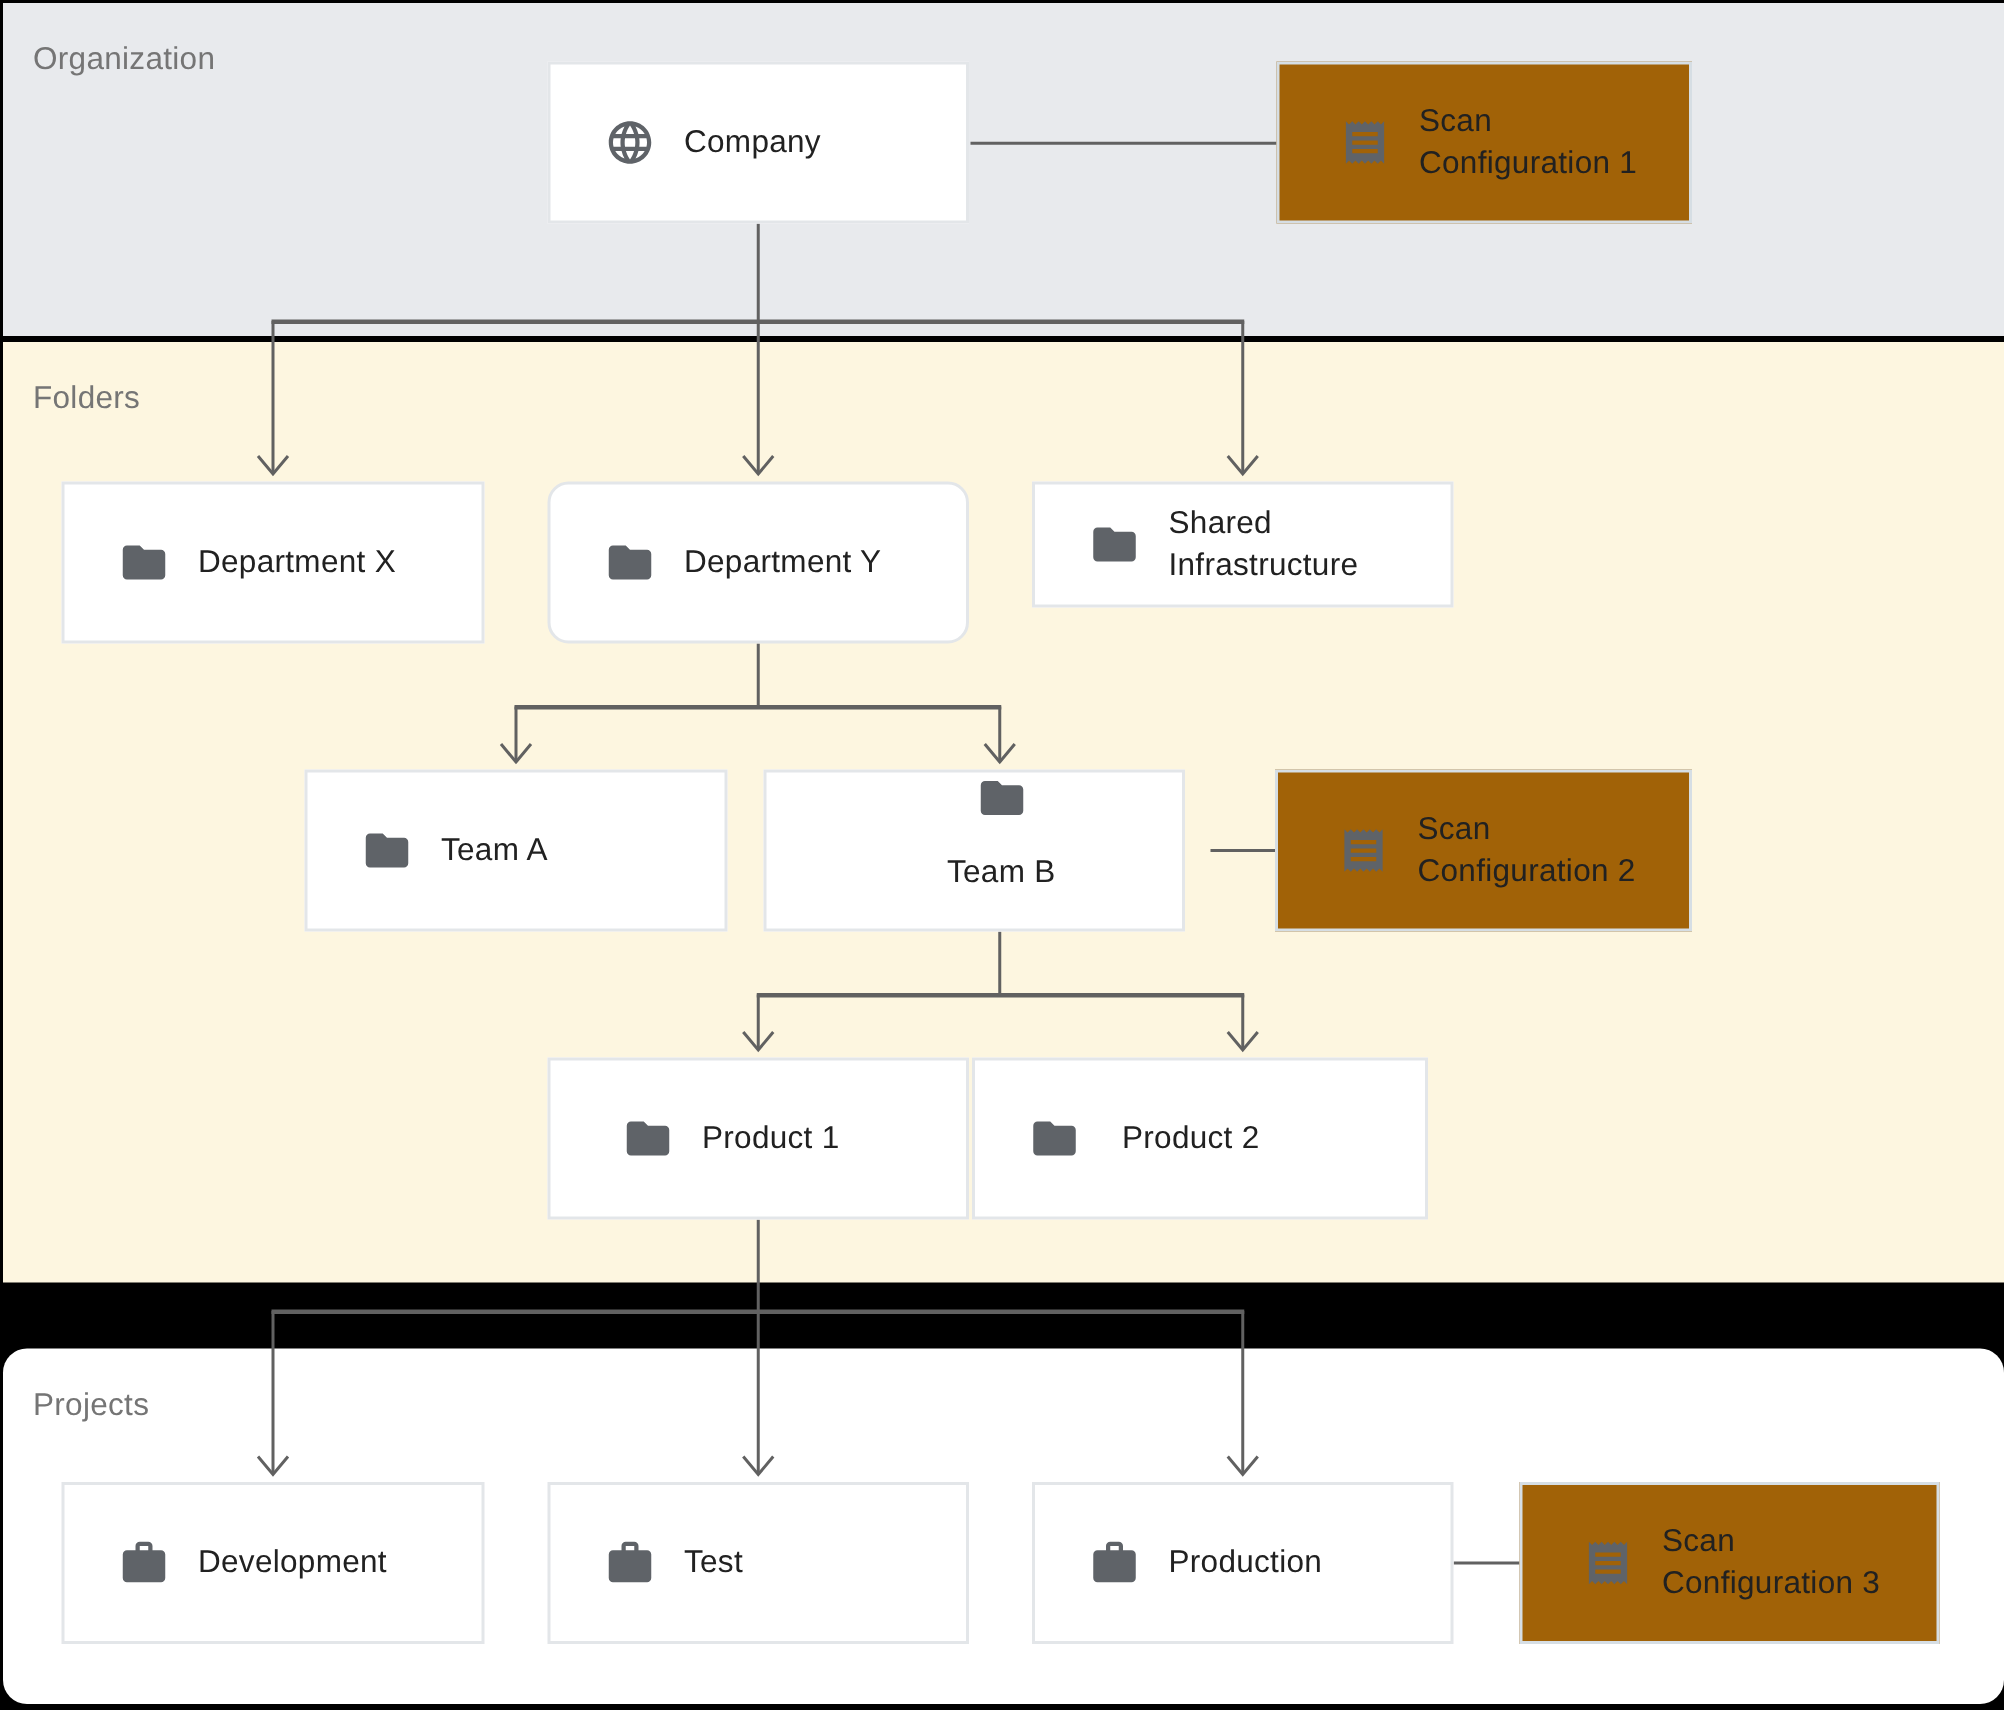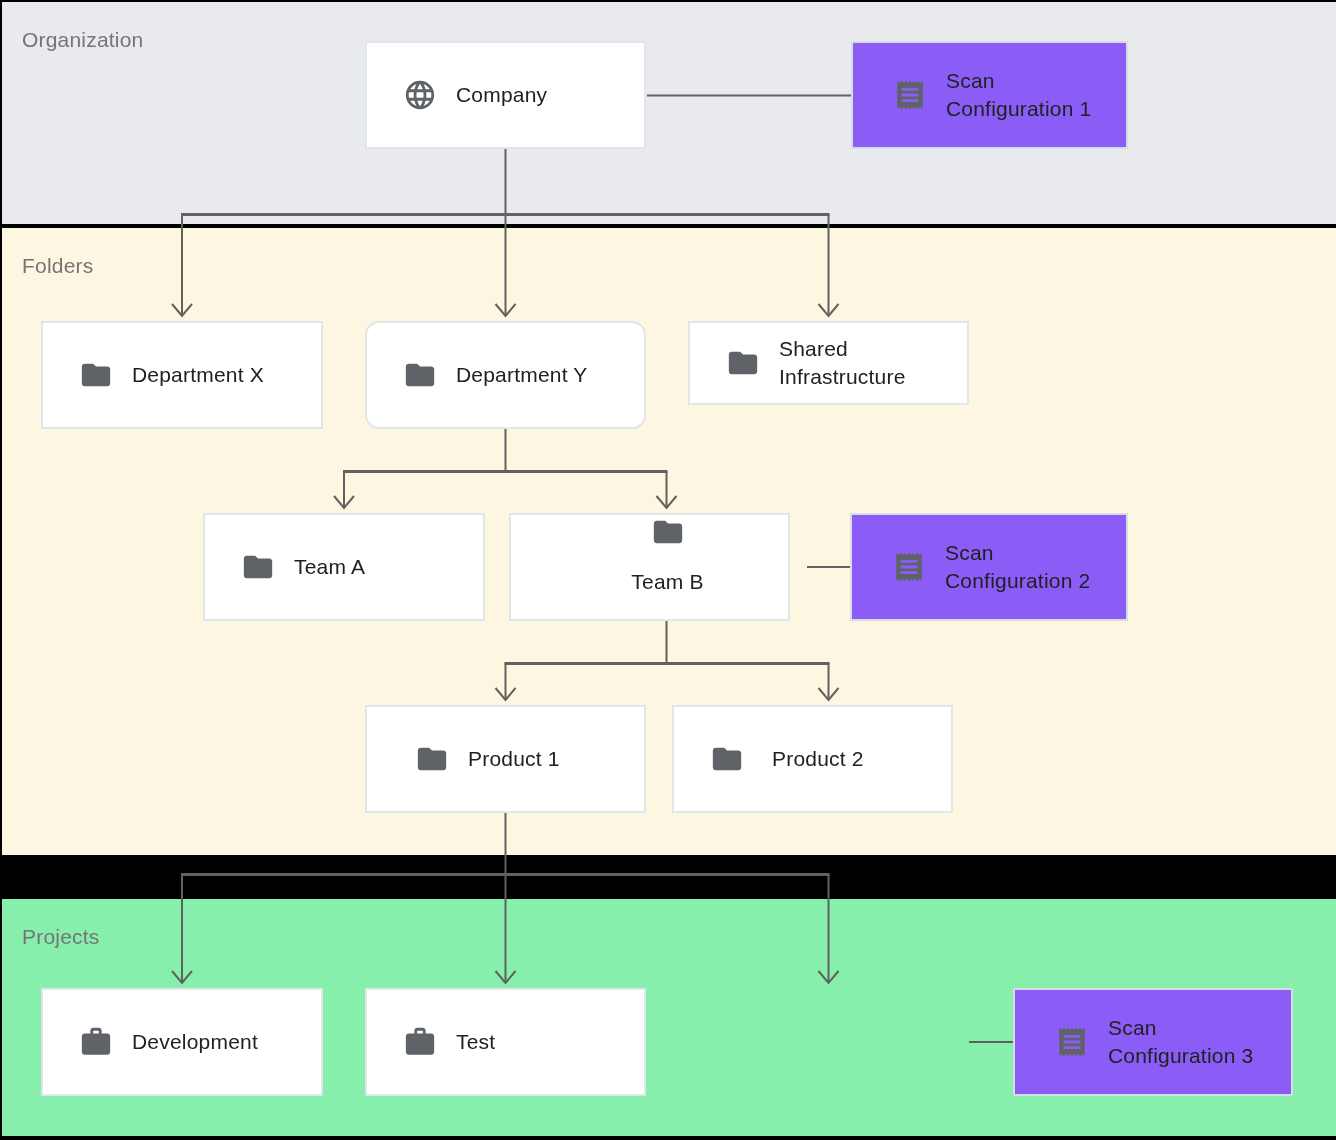--- a/index.html
+++ b/index.html
@@ -11,21 +11,21 @@
   #sec-organization{top:2px;height:222px;}
   #sec-folders{top:228px;height:627px;}
   #sec-projects{top:899px;height:237px;}
   .section-label{
     position:absolute;left:20px;top:26px;font-size:21px;color:#757575;letter-spacing:.2px;
   }
   .node{
     position:absolute;box-sizing:border-box;background:#fff;border:2px solid #e3e6e9;
     display:flex;align-items:center;padding-left:36px;gap:19px;
   }
-  .node.scan{background:#8b5cf6;border-color:#d6dee4;padding-left:40px;}
+  .node.scan{background:#a16207;border-color:#d6dee4;padding-left:40px;}
   .node .icon{width:34px;height:34px;flex:0 0 34px;display:block;}
   .node .icon svg{width:34px;height:34px;display:block;fill:#5f6368;}
   .node .label{
     font-size:21px;line-height:28px;color:#212121;white-space:pre-line;letter-spacing:.2px;
   }
   #wires{position:absolute;left:0;top:0;width:1336px;height:1140px;pointer-events:none;}
   #wires path{stroke:#616161;fill:none;}
   #wires .v{stroke-width:2;}
   #wires .h{stroke-width:3;}
   #wires .a{stroke-width:2;stroke-linejoin:miter;}
@@ -51,21 +51,21 @@
         </symbol>
     </defs>
   </svg>
 
   <div class="section" id="sec-organization" style="background-color: rgb(232, 234, 237);">
     <div class="section-label">Organization</div>
   </div>
   <div class="section" id="sec-folders" style="background-color: rgb(253, 246, 224);">
     <div class="section-label">Folders</div>
   </div>
-  <div class="section" id="sec-projects" style="background-color: #86efac;">
+  <div class="section" id="sec-projects" style="background-color: #ffffff; border-radius: 16px;">
     <div class="section-label">Projects</div>
   </div>
 
   <svg id="wires">
 
     <path class="v" d="M505.5 149 L505.5 214"></path>
     <path class="h" d="M181 214.5 L829.5 214.5"></path>
     <path class="v" d="M182 214 L182 315"></path>
     <path class="v" d="M505.5 214 L505.5 315"></path>
     <path class="v" d="M828.5 214 L828.5 315"></path>
@@ -174,21 +174,21 @@
   </div>
 
   <div class="node" style="left:365px;top:705px;width:281px;height:108px;padding-left:48px;">
     <span class="icon">
         <svg>
           <use href="#i-folder"></use>
         </svg>
       </span>
     <span class="label">Product 1</span>
   </div>
-  <div class="node" style="left:672px;top:705px;width:281px;height:108px;gap:28px;">
+  <div class="node" style="left:648px;top:705px;width:304px;height:108px;gap:28px;">
     <span class="icon">
         <svg>
           <use href="#i-folder"></use>
         </svg>
       </span>
     <span class="label">Product 2</span>
   </div>
 
   <div class="node" style="left:41px;top:988px;width:282px;height:108px;">
     <span class="icon">
@@ -198,20 +198,28 @@
       </span>
     <span class="label">Development</span>
   </div>
   <div class="node" style="left:365px;top:988px;width:281px;height:108px;">
     <span class="icon">
         <svg>
           <use href="#i-briefcase"></use>
         </svg>
       </span>
     <span class="label">Test</span>
+  </div>
+  <div class="node" style="left:688px;top:988px;width:281px;height:108px;">
+    <span class="icon">
+        <svg>
+          <use href="#i-briefcase"></use>
+        </svg>
+      </span>
+    <span class="label">Production</span>
   </div>
   <div class="node scan" style="left:1013px;top:988px;width:280px;height:108px;">
     <span class="icon">
         <svg>
           <use href="#i-receipt"></use>
         </svg>
       </span>
     <span class="label">Scan
 Configuration 3</span>
   </div>

